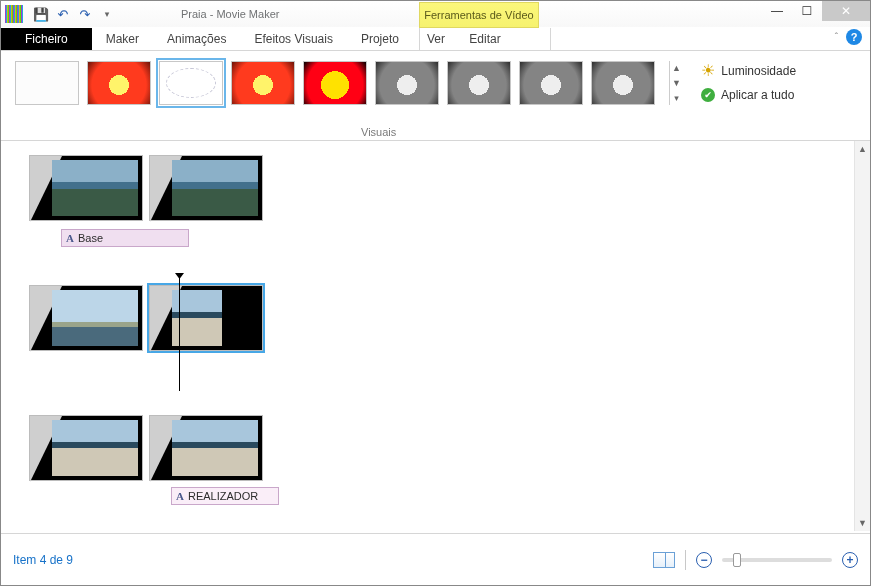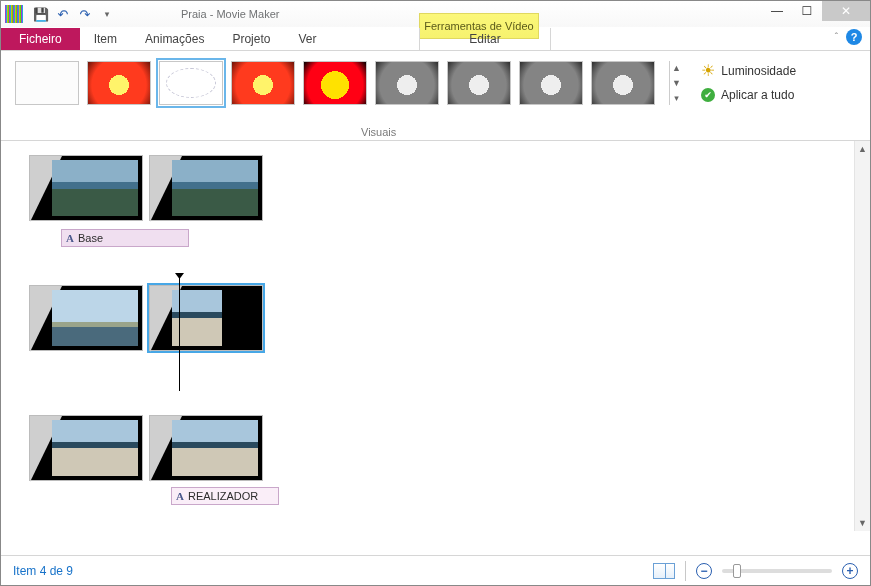--- a/index.html
+++ b/index.html
@@ -2,27 +2,27 @@
 <html><head>
 <meta charset="utf-8">
 <style>
 * { box-sizing: border-box; margin: 0; padding: 0; font-family: "Segoe UI", Tahoma, sans-serif; }
 body { background: #fff; width: 871px; height: 586px; overflow: hidden; position: relative; border:1px solid #888;}
 .titlebar { height: 26px; background: linear-gradient(#fff,#f8f8f8); display: flex; align-items: center; font-size: 12px; position:relative;}
 .titlebar .app-icon { width: 18px; height: 18px; margin: 0 4px; background: linear-gradient(90deg,#f0a,#0af,#fa0,#0f0); background-size:4px 100%;}
 .qat { display:flex; align-items:center; gap:2px; padding:0 4px;}
 .qat-btn { width:20px; height:20px; display:flex; align-items:center; justify-content:center; font-size:13px; color:#2a5fb0; cursor:pointer;}
 .title-text { position:absolute; left:180px; color:#707274; font-size:11px;}
-.context-tab { position:absolute; left:418px; top:12px; width:120px; height:26px; background: linear-gradient(#fbf77a,#f6f26e); border:1px solid #e0d860; display:flex; align-items:center; justify-content:center; font-size:11px; color:#5a5a1a;}
+.context-tab { position:absolute; left:418px; top:1px; width:120px; height:26px; background: linear-gradient(#fbf77a,#f6f26e); border:1px solid #e0d860; display:flex; align-items:center; justify-content:center; font-size:11px; color:#5a5a1a;}
 .win-controls { position:absolute; right:0; top:0; display:flex;}
 .win-btn { width:30px; height:20px; display:flex; align-items:center; justify-content:center; font-size:12px; color:#333;}
 .win-btn.close { width:48px; background:#c9c9c9; color:#fff;}
 .ribbon-tabs { height:24px; display:flex; align-items:flex-end; border-bottom:1px solid #d6d6d6; font-size:12px; position:relative;}
 .ribbon-tab { padding:4px 14px 4px; color:#444; cursor:pointer;}
-.ribbon-tab.file { background:#be185d; color:#fff; padding:4px 18px;}
+.ribbon-tab.file { background:#000000; color:#fff; padding:4px 24px;}
 .context-edit { position:absolute; left:418px; width:132px; text-align:center; padding:4px 0; border-left:1px solid #d6d6d6; border-right:1px solid #d6d6d6;}
 .ribbon-help { position:absolute; right:8px; top:2px; display:flex; gap:8px; align-items:center;}
 .help-chevron { color:#888; font-size:10px;}
 .help-icon { width:16px; height:16px; border-radius:50%; background:#1e88e5; color:#fff; display:flex; align-items:center; justify-content:center; font-size:11px; font-weight:bold;}
 .ribbon-body { height:90px; border-bottom:1px solid #d6d6d6; display:flex; position:relative;}
 .effects-gallery { display:flex; gap:8px; padding:10px 14px 0;}
 .effect-thumb { width:64px; height:44px; border:1px solid #c7c7c7; background:#e9e9e9; position:relative; cursor:pointer;}
 .effect-thumb.selected { outline:2px solid #6ab6ea; outline-offset:1px; background:#fff;}
 .ef-white { background:#fcfcfc;}
 .ef-orange { background: radial-gradient(circle at 50% 55%,#fff36a 0 10px,#ff3a1e 10px 70%,#6b1308 100%);}
@@ -68,21 +68,21 @@
 .sky2{background:linear-gradient(#a8c6dc 0 40%,#2a4a5e 40% 50%,#cfc8b6 50% 100%);}
 .clip-row .half .photo{right:40px;}
 .clip-row .half::after{content:"";position:absolute;right:0;top:0;width:34px;height:100%;}
 .playhead { position:absolute; left:150px; top:-8px; width:1px; height:114px; background:#000;}
 .playhead::before{content:"";position:absolute;left:-4px;top:-4px;width:9px;height:6px;background:#000;clip-path:polygon(0 0,100% 0,50% 100%);}
 .title-overlay { position:absolute; left:32px; top:74px; width:128px; height:18px; background:#f0dff0; border:1px solid #c9a7ca; font-size:11px; display:flex; align-items:center; gap:4px; padding:0 4px; color:#2c2c2c;}
 .title-overlay.bottom{ width:108px; left:142px; top:204px; background:#faeef8;}
 .title-overlay .a-icon{font-family:serif;font-weight:bold;color:#4a588c;}
 .ws-scrollbar { position:absolute; right:0; top:0; width:16px; height:100%; background:#f3f3f3; border-left:1px solid #e4e4e4;}
 .ws-scrollbar .arrow{height:16px; display:flex;align-items:center;justify-content:center;font-size:9px;color:#666;}
-.statusbar { position:absolute; left:0; right:0; bottom:0; height:30px; border-top:1px solid #d6d6d6; display:flex; align-items:center; padding:0 12px; font-size:12px;}
+.statusbar { position:absolute; left:0; right:0; bottom:0; height:52px; border-top:1px solid #d6d6d6; display:flex; align-items:center; padding:0 12px; font-size:12px;}
 .status-text { color:#1772c9;}
 .status-right { margin-left:auto; display:flex; align-items:center; gap:10px;}
 .view-icon { width:22px; height:16px; border:1px solid #6aa0d6; background:linear-gradient(#fff,#e6f0fa); position:relative;}
 .view-icon.double::after{content:"";position:absolute;left:11px;top:0;bottom:0;width:1px;background:#6aa0d6;}
 .divider { width:1px; height:20px; background:#c8c8c8;}
 .zoom-out,.zoom-in{width:16px;height:16px;border:1.5px solid #2a5fb0;border-radius:50%;display:flex;align-items:center;justify-content:center;color:#2a5fb0;font-size:12px;font-weight:bold;cursor:pointer;}
 .zoom-track{width:110px;height:4px;background:#ddd;position:relative;border-radius:2px;}
 .zoom-thumb{position:absolute;left:10%;top:-5px;width:8px;height:14px;background:#fff;border:1px solid #999;border-radius:2px;}
 .timeline-wrap{position:relative; height:350px;}
 .row2{position:absolute; top:130px; left:0;}
@@ -103,22 +103,23 @@
   <div class="context-tab">Ferramentas de Vídeo</div>
   <div class="win-controls">
     <div class="win-btn">—</div>
     <div class="win-btn">☐</div>
     <div class="win-btn close">✕</div>
   </div>
 </div>
 
 <div class="ribbon-tabs">
   <div class="ribbon-tab file">Ficheiro</div>
-  <div class="ribbon-tab">Item</div>
+  <div class="ribbon-tab">Maker</div>
   <div class="ribbon-tab">Animações</div>
+  <div class="ribbon-tab">Efeitos Visuais</div>
   <div class="ribbon-tab">Projeto</div>
   <div class="ribbon-tab">Ver</div>
   <div class="ribbon-tab context-edit">Editar</div>
   <div class="ribbon-help">
     <span class="help-chevron">ˆ</span>
     <span class="help-icon">?</span>
   </div>
 </div>
 
 <div class="ribbon-body">

